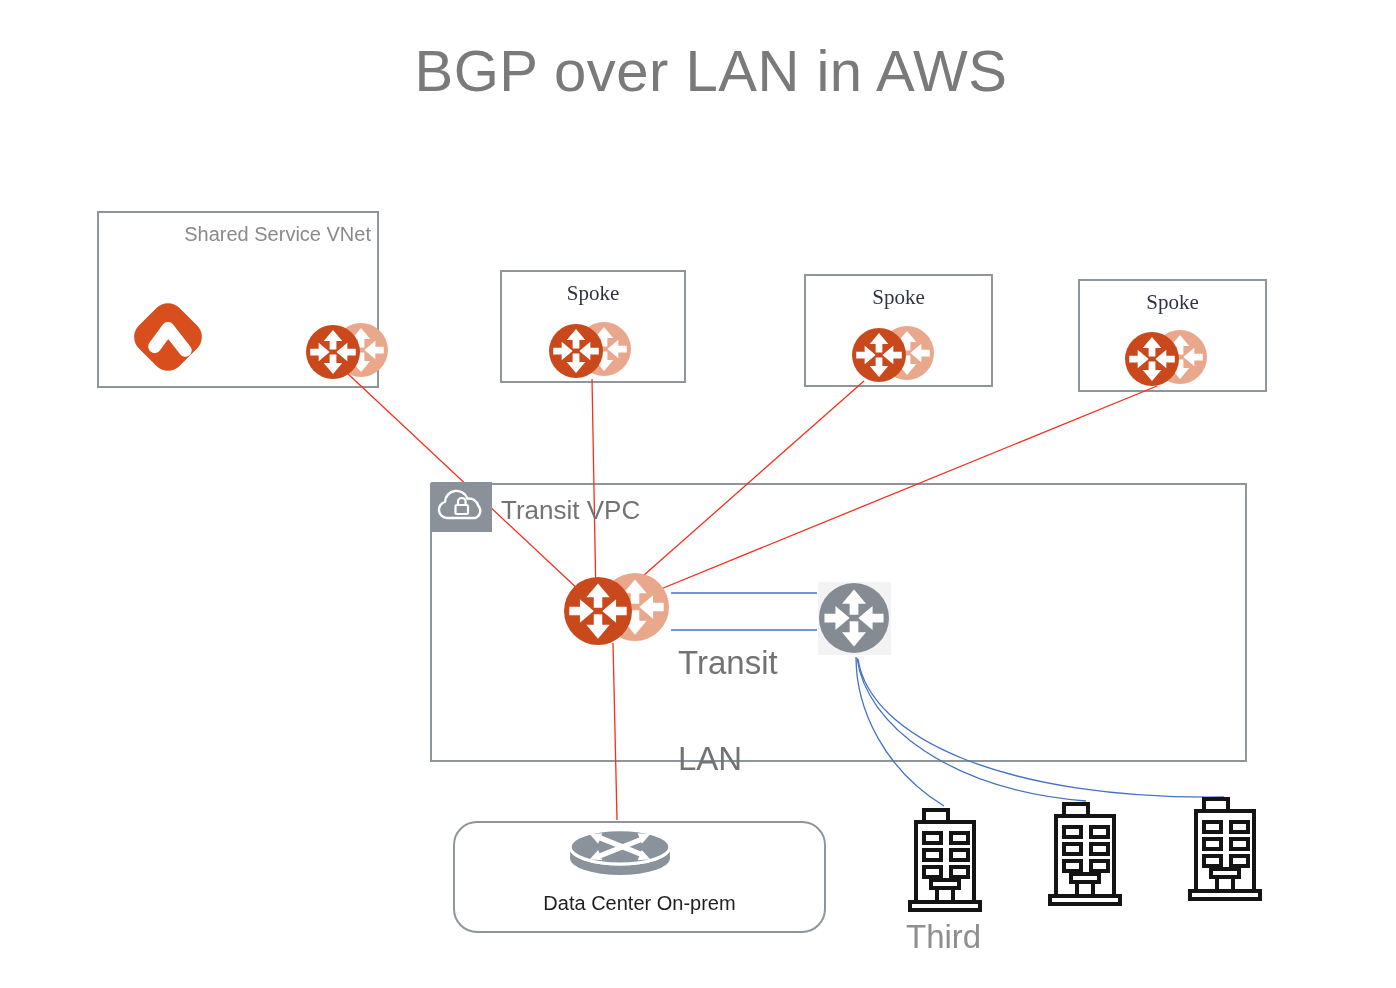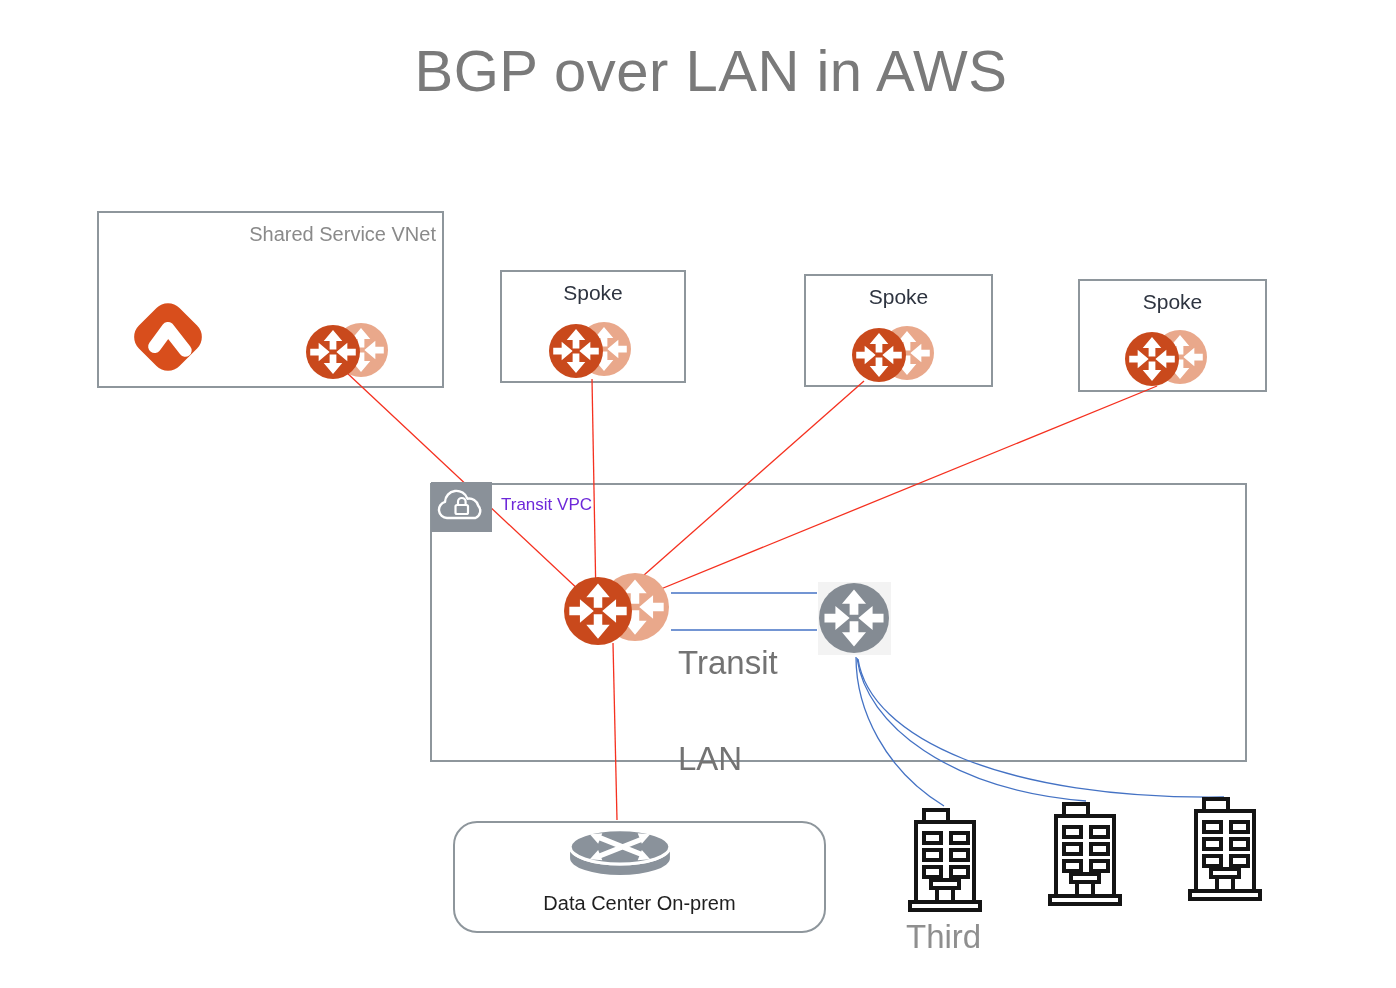--- a/index.html
+++ b/index.html
@@ -10,23 +10,23 @@
   .title{
     position:absolute;top:24px;left:0;width:100%;margin:13px;
     text-align:center;font-size:58px;font-weight:300;color:#7a7a7a;letter-spacing:0.5px;
   }
   .box{position:absolute;border:2px solid #8e969c;background:#ffffff;z-index:1;box-sizing:border-box;}
   .shared-label{
     position:absolute;top:10px;right:6px;font-size:20px;color:#8a8a8a;white-space:nowrap;
   }
   .spoke-label{
     position:absolute;top:9px;left:0;width:100%;text-align:center;
-    font-size:21px;color:#2e3440;
+    font-size:21px;color:#2e3440;font-family:Liberation Serif, serif;
   }
-  .transit-label{position:absolute;left:501px;top:495px;font-size:17px;color:#6d28d9;z-index:3;}
+  .transit-label{position:absolute;left:501px;top:495px;font-size:26px;color:#737373;z-index:3;}
   .dc-label{position:absolute;left:0;right:0;bottom:16px;text-align:center;font-size:20px;color:#1f1f1f;}
   .big-gray{position:absolute;font-size:33px;color:#737373;line-height:48px;z-index:3;white-space:pre-line;}
   .branch-label{position:absolute;left:906px;top:918px;font-size:33px;color:#8f8f8f;z-index:3;}
   #connectors{position:absolute;left:0;top:0;z-index:2;pointer-events:none;}
   .icon{position:absolute;z-index:3;}
   .gw-backdrop{position:absolute;left:818px;top:582px;width:73px;height:73px;background:#f3f3f3;z-index:3;}
   svg{display:block;}
 </style>
 </head>
 <body>
@@ -68,21 +68,21 @@
         <rect x="29" y="82" width="16" height="14"></rect>
       </g>
     </symbol>
   </defs>
 </svg>
 
 <div id="canvas">
 
   <h1 class="title">BGP over LAN in AWS</h1>
 
-  <div class="box" style="left:97px;top:211px;width:347px;height:177px;">
+  <div class="box" style="left:97px;top:211px;width:282px;height:177px;">
     <div class="shared-label">Shared Service VNet</div>
   </div>
 
   <div class="box" style="left:500px;top:270px;width:186px;height:113px;">
     <div class="spoke-label">Spoke</div>
   </div>
   <div class="box" style="left:804px;top:274px;width:189px;height:113px;">
     <div class="spoke-label">Spoke</div>
   </div>
   <div class="box" style="left:1078px;top:279px;width:189px;height:113px;">

